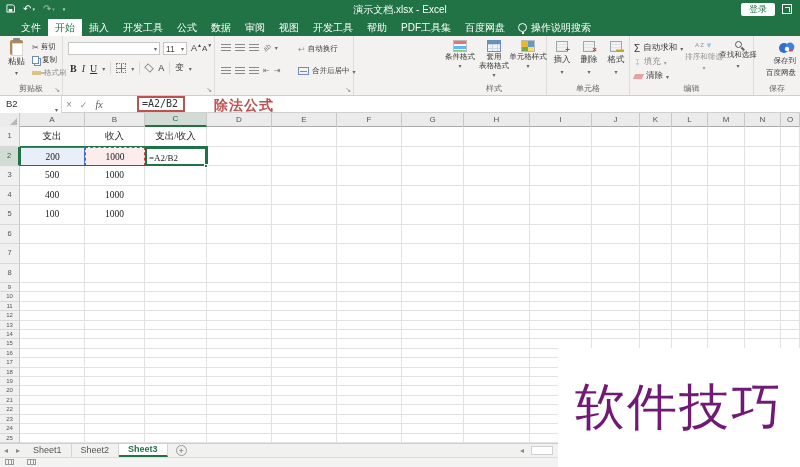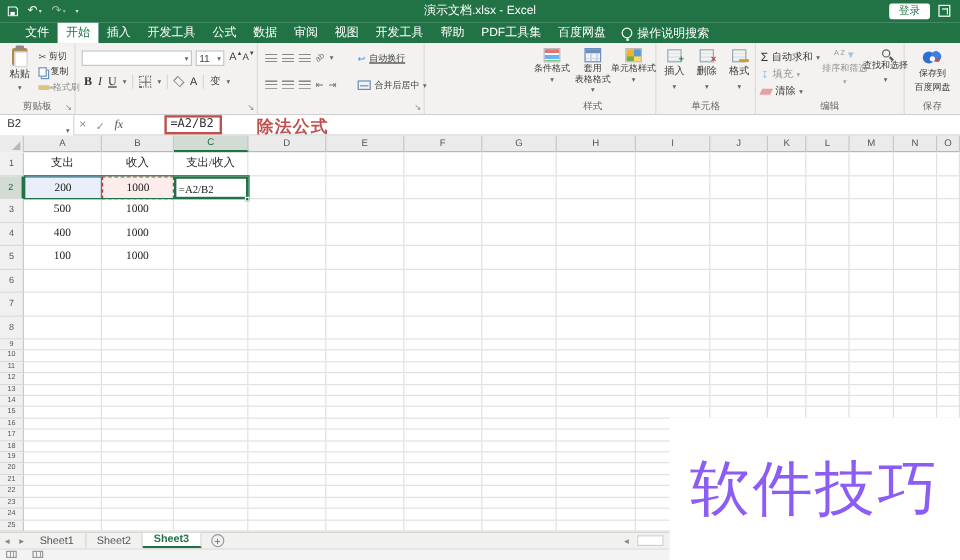--- a/index.html
+++ b/index.html
@@ -106,21 +106,21 @@
   .rh.sel{background:#d2dbd4;color:#1d6a40;border-right:2px solid #217346;}
   .gc{border-right:1px solid #e2e2e2;border-bottom:1px solid #e2e2e2;font-family:"Liberation Serif",serif;font-size:9.5px;color:#222;text-align:center;overflow:hidden;white-space:nowrap;}
   .gc.ref-a{background:#e9eff8;border:1px solid #4472c4;}
   .gc.ref-b{background:#fceceb;border:1.5px dashed #c53a3a;}
   .gc.formula-cell{background:#fff;border:2px solid #217346;text-align:left;padding-left:2px;font-size:9px;}
   #range-box{left:20px;top:19px;width:188px;height:20px;border:1px solid #1f7246;pointer-events:none;}
   #fill-handle{left:204px;top:37px;width:4px;height:4px;background:#217346;border:1px solid #fff;}
 
   
   #wmark{left:558px;top:348px;width:242px;height:119px;background:#fff;z-index:20;display:flex;align-items:center;justify-content:center;}
-  #wmark span{font-size:50px;color:#8b5cf6;letter-spacing:2px;white-space:nowrap;}
+  #wmark span{font-size:50px;color:#701a75;letter-spacing:2px;white-space:nowrap;}
 
   
   #sheetbar{left:0;top:443px;width:800px;height:14px;background:#f1f1f0;border-top:1px solid #cfcfcf;display:flex;align-items:stretch;font-size:9px;color:#555;}
   .nav{padding:0 4px;line-height:13px;color:#888;font-size:8px;}
   .stab{padding:0 9px;line-height:13px;border-right:1px solid #d5d5d5;}
   .stab:first-of-type{border-left:1px solid #d5d5d5;}
   .stab.active{background:#fff;color:#217346;font-weight:bold;border-bottom:2px solid #217346;line-height:11px;}
   .addsheet{width:11px;height:11px;border:1px solid #999;border-radius:50%;font-size:9px;line-height:10px;text-align:center;color:#666;margin:1px 0 0 8px;}
   #hscroll{position:absolute;left:516px;top:444px;display:flex;align-items:center;gap:3px;height:12px;}
   #hscroll .trk{width:22px;height:9px;background:#fff;border:1px solid #d0d0d0;}
@@ -225,21 +225,21 @@
   <div class="grp" style="left:215px;width:139px;">
     <div class="abs" style="left:6px;top:8px;display:flex;gap:4px;align-items:center;">
       <span class="lines"></span>
       <span class="lines"></span>
       <span class="lines"></span>
       <span style="font-size:7px;color:#777;transform:rotate(-40deg);display:inline-block;">ab</span>
       <span class="caret">▾</span>
     </div>
     <div class="abs" style="left:83px;top:8px;display:flex;gap:3px;align-items:center;">
       <span style="font-size:8px;color:#5b9bd5;">↩</span>
-      <span class="btn-txt" style="font-size:7.5px;text-decoration:underline;">自动换行</span>
+      <span class="btn-txt" style="font-size:7.5px;">自动换行</span>
     </div>
     <div class="abs" style="left:6px;top:30px;display:flex;gap:4px;align-items:center;">
       <span class="lines"></span>
       <span class="lines"></span>
       <span class="lines"></span>
       <span style="font-size:8px;color:#777;">⇤</span>
       <span style="font-size:8px;color:#777;">⇥</span>
     </div>
     <div class="abs" style="left:83px;top:30px;display:flex;gap:3px;align-items:center;">
       <span class="merge-ic"></span>
@@ -321,21 +321,21 @@
     </div>
     <div class="vbtn" style="left:92px;width:32px;">
       <span class="mag"></span>
       <span class="btn-txt" style="font-size:7.5px;">查找和选择</span>
       <span class="caret">▾</span>
     </div>
     <span class="grp-label">编辑</span>
   </div>
 
   <div class="grp" style="left:754px;width:46px;border-right:none;">
-    <div class="vbtn" style="left:4px;width:38px;">
+    <div class="vbtn" style="left:4px;width:38px;align-items:flex-end;">
       <svg width="18" height="13" viewBox="0 0 18 13">
         <circle cx="6" cy="7" r="5" fill="#2f6fd3"></circle>
           <circle cx="12" cy="6" r="4.4" fill="#3b82e0"></circle>
         <circle cx="9" cy="8" r="2.2" fill="#fff"></circle>
           <circle cx="13.5" cy="9" r="1.6" fill="#d6494f"></circle>
       </svg>
       <span class="btn-txt" style="font-size:7.5px;">保存到</span>
       <span class="btn-txt" style="font-size:7.5px;">百度网盘</span>
     </div>
     <span class="grp-label">保存</span>

